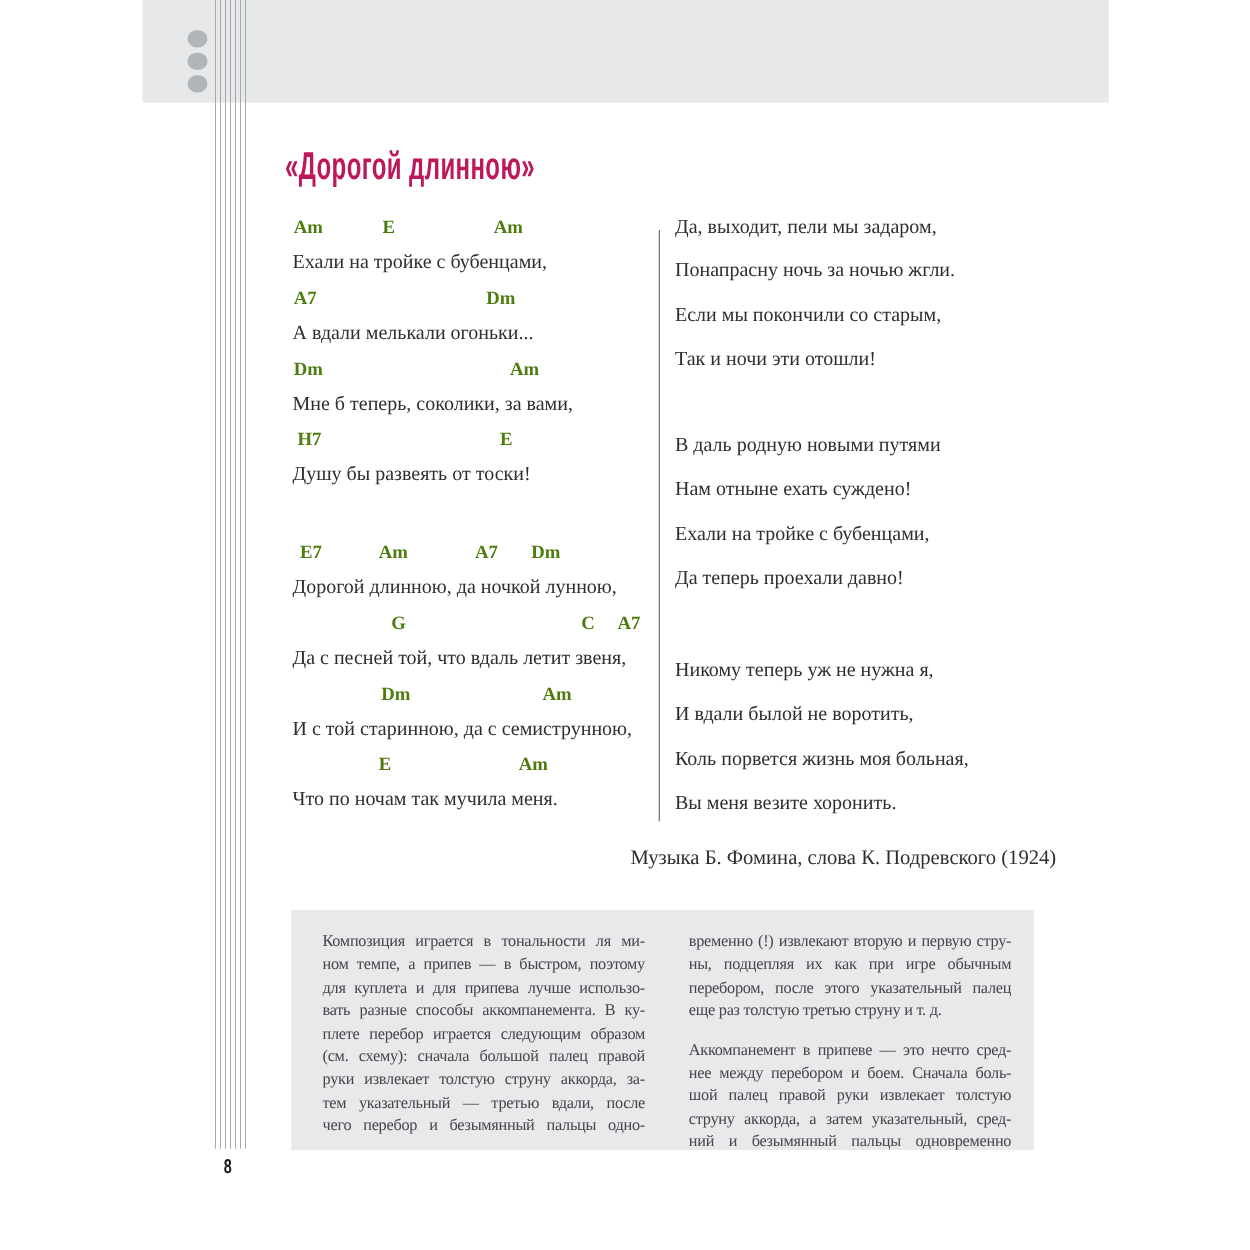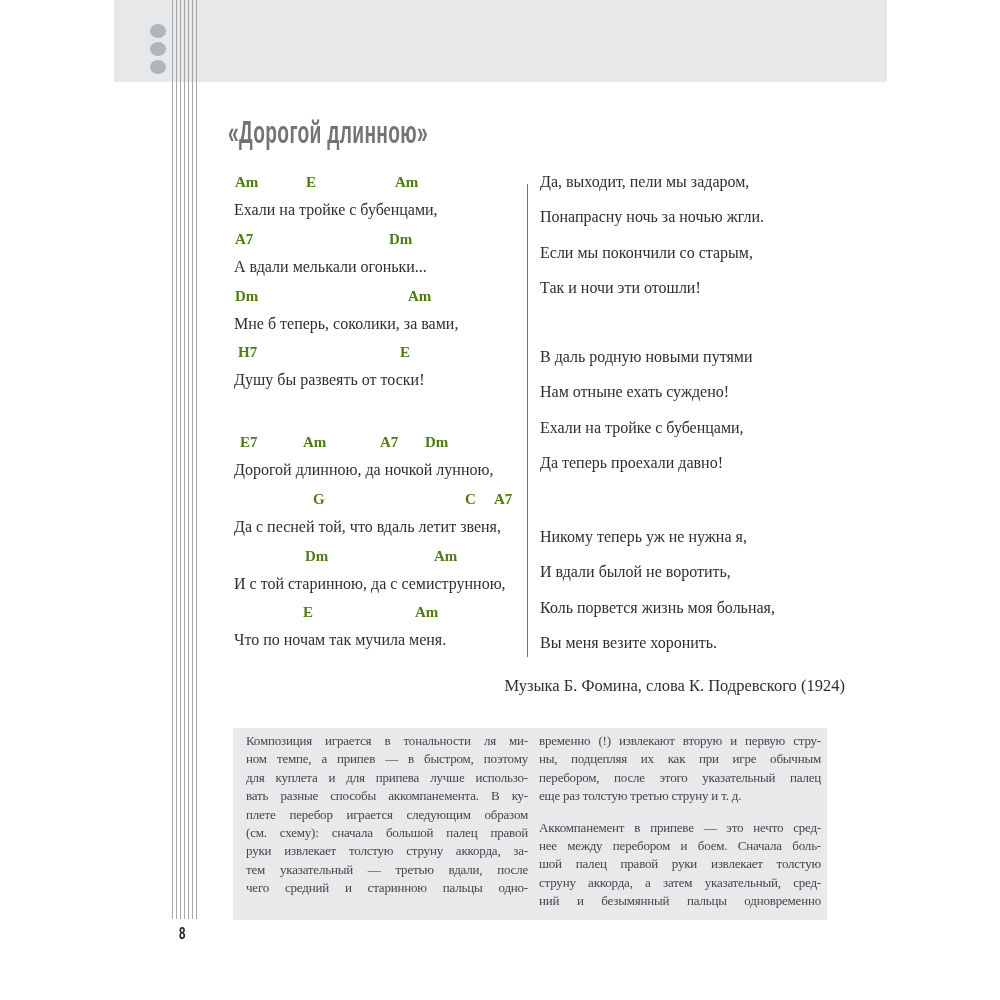--- a/index.html
+++ b/index.html
@@ -8,21 +8,21 @@
 
   .banner{position:absolute;left:114px;top:0;width:773px;height:82px;background:#e6e8e9;}
   .dots{position:absolute;left:150px;top:24px;width:17px;height:53px;}
   .dot{position:absolute;left:0;width:16px;height:14px;border-radius:50%;background:#b2b5b7;}
   .dot:nth-child(1){top:0;}
   .dot:nth-child(2){top:18px;}
   .dot:nth-child(3){top:36px;}
   .vlines{position:absolute;left:172px;top:0;width:25px;height:919px;
     background:repeating-linear-gradient(to right,#a6a9ab 0 1px,transparent 1px 4px);}
 
-  .title{position:absolute;left:228px;top:116px;height:34px;color:#737373;}
+  .title{position:absolute;left:228px;top:116px;height:34px;color:#be185d;}
   .title-inner{display:inline-block;font-family:"Liberation Sans",sans-serif;font-weight:700;
     font-size:31px;line-height:34px;letter-spacing:0.5px;transform:scaleX(0.62);transform-origin:left center;white-space:nowrap;}
 
   .song-left{position:absolute;left:234px;top:0;width:292px;}
   .line-group{position:absolute;left:0;width:100%;}
   .chord-row{position:relative;height:28px;line-height:20px;font-weight:700;font-size:15px;color:#4d7c0f;}
   .chord{position:absolute;top:0;}
   .lyric{font-size:16px;line-height:20px;white-space:nowrap;}
 
   .divider{position:absolute;left:527px;top:184px;width:1px;height:473px;background:#767676;}
@@ -32,21 +32,21 @@
   .rlyric{font-size:16px;line-height:35.4px;white-space:nowrap;}
 
   .credit{position:absolute;left:234px;top:676px;width:611px;text-align:right;font-size:16.5px;line-height:20px;color:#2e2e30;}
 
   .notebox{position:absolute;left:233px;top:728px;width:594px;height:192px;background:#e9e9eb;}
   .note-col{position:absolute;top:4px;width:282px;font-size:13px;line-height:18.4px;letter-spacing:-0.2px;color:#45454a;}
   .note-col-left{left:13px;}
   .note-col-right{left:306px;}
   .jline{height:18.4px;overflow:hidden;text-align:justify;text-align-last:justify;white-space:nowrap;}
   .jline.no-just-last{text-align-last:left;}
-  .note-para{margin:0;}
+  .note-para{margin:12px;}
   .note-para + .note-para{margin-top:13px;}
 
   .pagenum{position:absolute;left:179px;top:924px;font-family:"Liberation Sans",sans-serif;font-weight:700;
     font-size:16px;line-height:20px;color:#1c1c1e;}
   .pagenum span{display:inline-block;transform:scaleX(0.72);transform-origin:left center;}
 </style>
 </head>
 <body>
 
 <div class="page">
@@ -152,21 +152,21 @@
     <div class="note-col note-col-left">
         <div class="note-para">
           <div class="jline">Композиция играется в тональности ля ми-</div>
           <div class="jline">ном темпе, а припев — в быстром, поэтому</div>
           <div class="jline">для куплета и для припева лучше использо-</div>
           <div class="jline">вать разные способы аккомпанемента. В ку-</div>
           <div class="jline">плете перебор играется следующим образом</div>
           <div class="jline">(см. схему): сначала большой палец правой</div>
           <div class="jline">руки извлекает толстую струну аккорда, за-</div>
           <div class="jline">тем указательный — третью вдали, после</div>
-          <div class="jline">чего средний и старинною пальцы одно-</div>
+          <div class="jline">чего перебор и безымянный пальцы одно-</div>
         </div>
       </div>
     <div class="note-col note-col-right">
         <div class="note-para">
           <div class="jline">временно (!) извлекают вторую и первую стру-</div>
           <div class="jline">ны, подцепляя их как при игре обычным</div>
           <div class="jline">перебором, после этого указательный палец</div>
           <div class="jline no-just-last">еще раз толстую третью струну и т. д.</div>
         </div>
         <div class="note-para">

